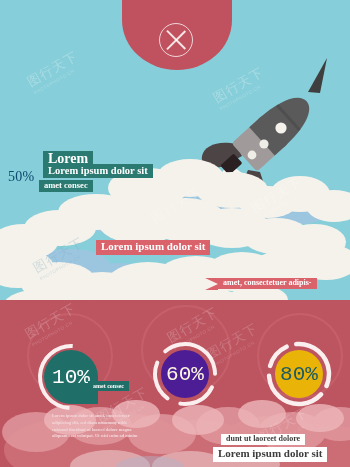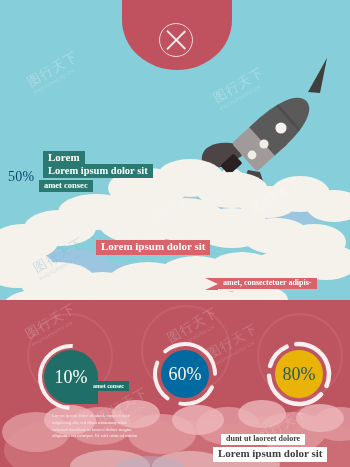--- a/index.html
+++ b/index.html
@@ -73,21 +73,21 @@
   }
   .teal  { background: #2b7a72; }
   .red   { background: #d9626b; }
   .white { background: #ffffff; color: #3d3d3d; margin-top: 20px; }
 
   .lbl-50 {
     position: absolute; left: 8px; top: 169px;
     color: #0c4a6e; font-size: 14px; letter-spacing: .2px;
   }
 
-  .t1 { left: 43px;  top: 151px; font-size: 11px;  font-weight: bold; text-align: center; }
+  .t1 { left: 43px;  top: 151px; font-size: 14px;  font-weight: bold; text-align: center; }
   .t2 { left: 43px;  top: 164px; font-size: 10.5px; font-weight: bold; }
   .t3 { left: 39px;  top: 180px; font-size: 8.5px;  font-weight: bold; }
   .t4 { left: 39px;  top: 193px; font-size: 9.5px;  font-weight: bold; }
 
   .m1 { left: 96px;  top: 240px; font-size: 11px; font-weight: bold; }
   .m2 { left: 96px;  top: 262px; font-size: 9.5px; font-weight: bold; }
   .m3 { left: 218px; top: 278px; font-size: 8px;  font-weight: bold; text-align: right; }
   .m3flag {
     position: absolute; left: 205px; top: 278px;
     width: 0; height: 0;
@@ -100,34 +100,34 @@
   .donut { position: absolute; width: 66px; height: 66px; }
   .donut .ring {
     position: absolute; inset: 0;
     border-radius: 50%;
   }
   .donut .core {
     position: absolute; left: 9px; top: 9px;
     width: 48px; height: 48px;
     border-radius: 50%;
     display: flex; align-items: center; justify-content: center;
-    font-family: Liberation Serif, serif;
-    font-size: 18px;
+    font-family: Liberation Mono, monospace;
+    font-size: 21px;
     text-align: right;
   }
   .d1 { left: 38px; top: 344px; }
   .d1 .core { background: #1f6f68; color: #fff; border-radius: 50% 50% 0 50%; left: 6px; top: 6px; width: 54px; height: 54px; }
   .d1 .ring {
     border: 4px solid transparent;
     border-top-color: #fbeeee;
     border-left-color: #fbeeee;
     transform: rotate(-42deg);
   }
   .d2 { left: 152px; top: 341px; }
-  .d2 .core { background: #0369a1; color: #fdf6e0; }
+  .d2 .core { background: #4c1d95; color: #fdf6e0; }
   .d3 { left: 266px; top: 341px; }
   .d3 .core { background: #eab308; color: #1d5b63; }
 
   .donut-label {
     position: absolute; left: 88px; top: 381px;
     background: #1f6f68; color: #fff;
     font-size: 6px; font-weight: bold;
     padding: 2px 5px; white-space: nowrap;
   }
 

